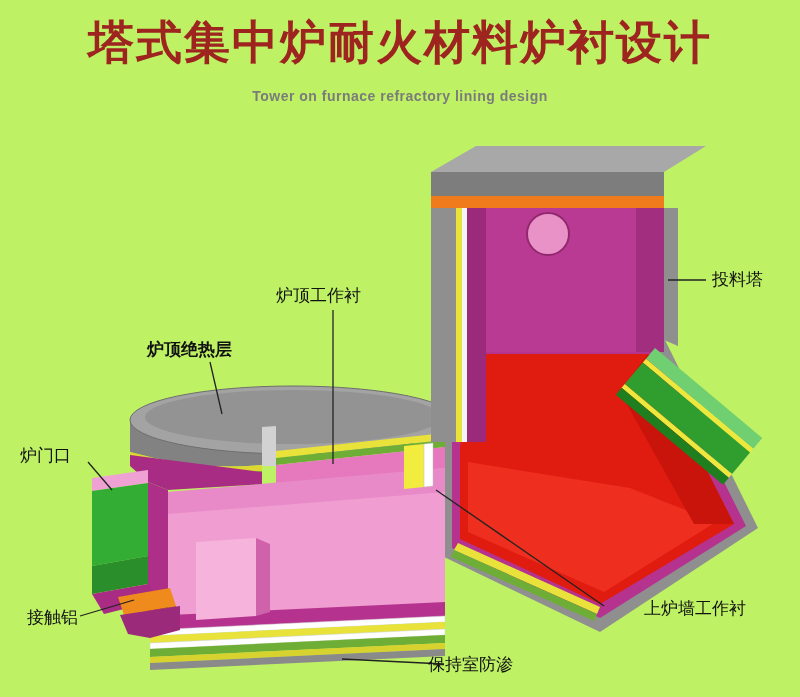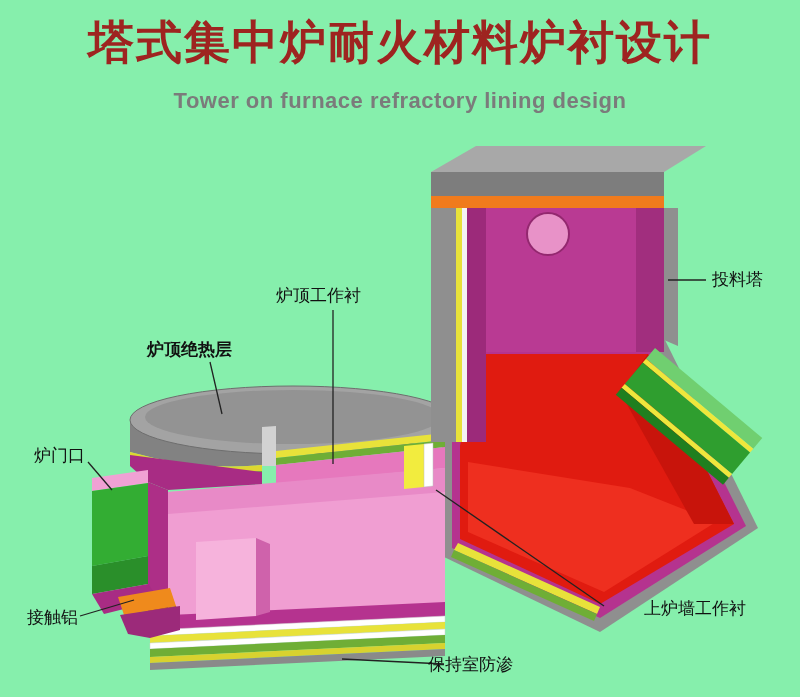--- a/index.html
+++ b/index.html
@@ -1,27 +1,27 @@
 <!DOCTYPE html>
 <html><head>
 <meta charset="utf-8">
 <style>
   html,body{margin:0;padding:0;background:#fff;}
-  .page{position:relative;width:800px;height:697px;background:#86efac;overflow:hidden;
+  .page{position:relative;width:800px;height:697px;background:#bef264;overflow:hidden;
         font-family:"Liberation Sans",sans-serif;}
   .title{position:absolute;top:12px;left:0;width:100%;text-align:center;
          font-size:46px;font-weight:bold;color:#9e2420;letter-spacing:2px;}
   .subtitle{position:absolute;top:88px;left:0;width:100%;text-align:center;
-            font-size:22px;font-weight:bold;color:#7b7b7b;letter-spacing:.5px;}
+            font-size:14px;font-weight:bold;color:#7b7b7b;letter-spacing:.5px;}
   svg.diagram{position:absolute;left:0;top:0;}
   .lbl{position:absolute;font-size:17px;color:#111;white-space:nowrap;line-height:1.1;}
   .lbl-feeding-tower{left:712px;top:271px;font-family:Liberation Serif, serif;}
   .lbl-roof-working{left:276px;top:287px;}
   .lbl-roof-insulation{left:147px;top:341px;font-weight:bold;}
-  .lbl-door{left:34px;top:447px;}
+  .lbl-door{left:20px;top:447px;}
   .lbl-contact-al{left:27px;top:609px;text-align:right;}
   .lbl-upper-wall{left:608px;top:600px;margin-left:36px;}
   .lbl-holding{left:428px;top:656px;}
 </style>
 </head>
 <body>
 
 <div class="page">
 
   <div class="title">塔式集中炉耐火材料炉衬设计</div>

